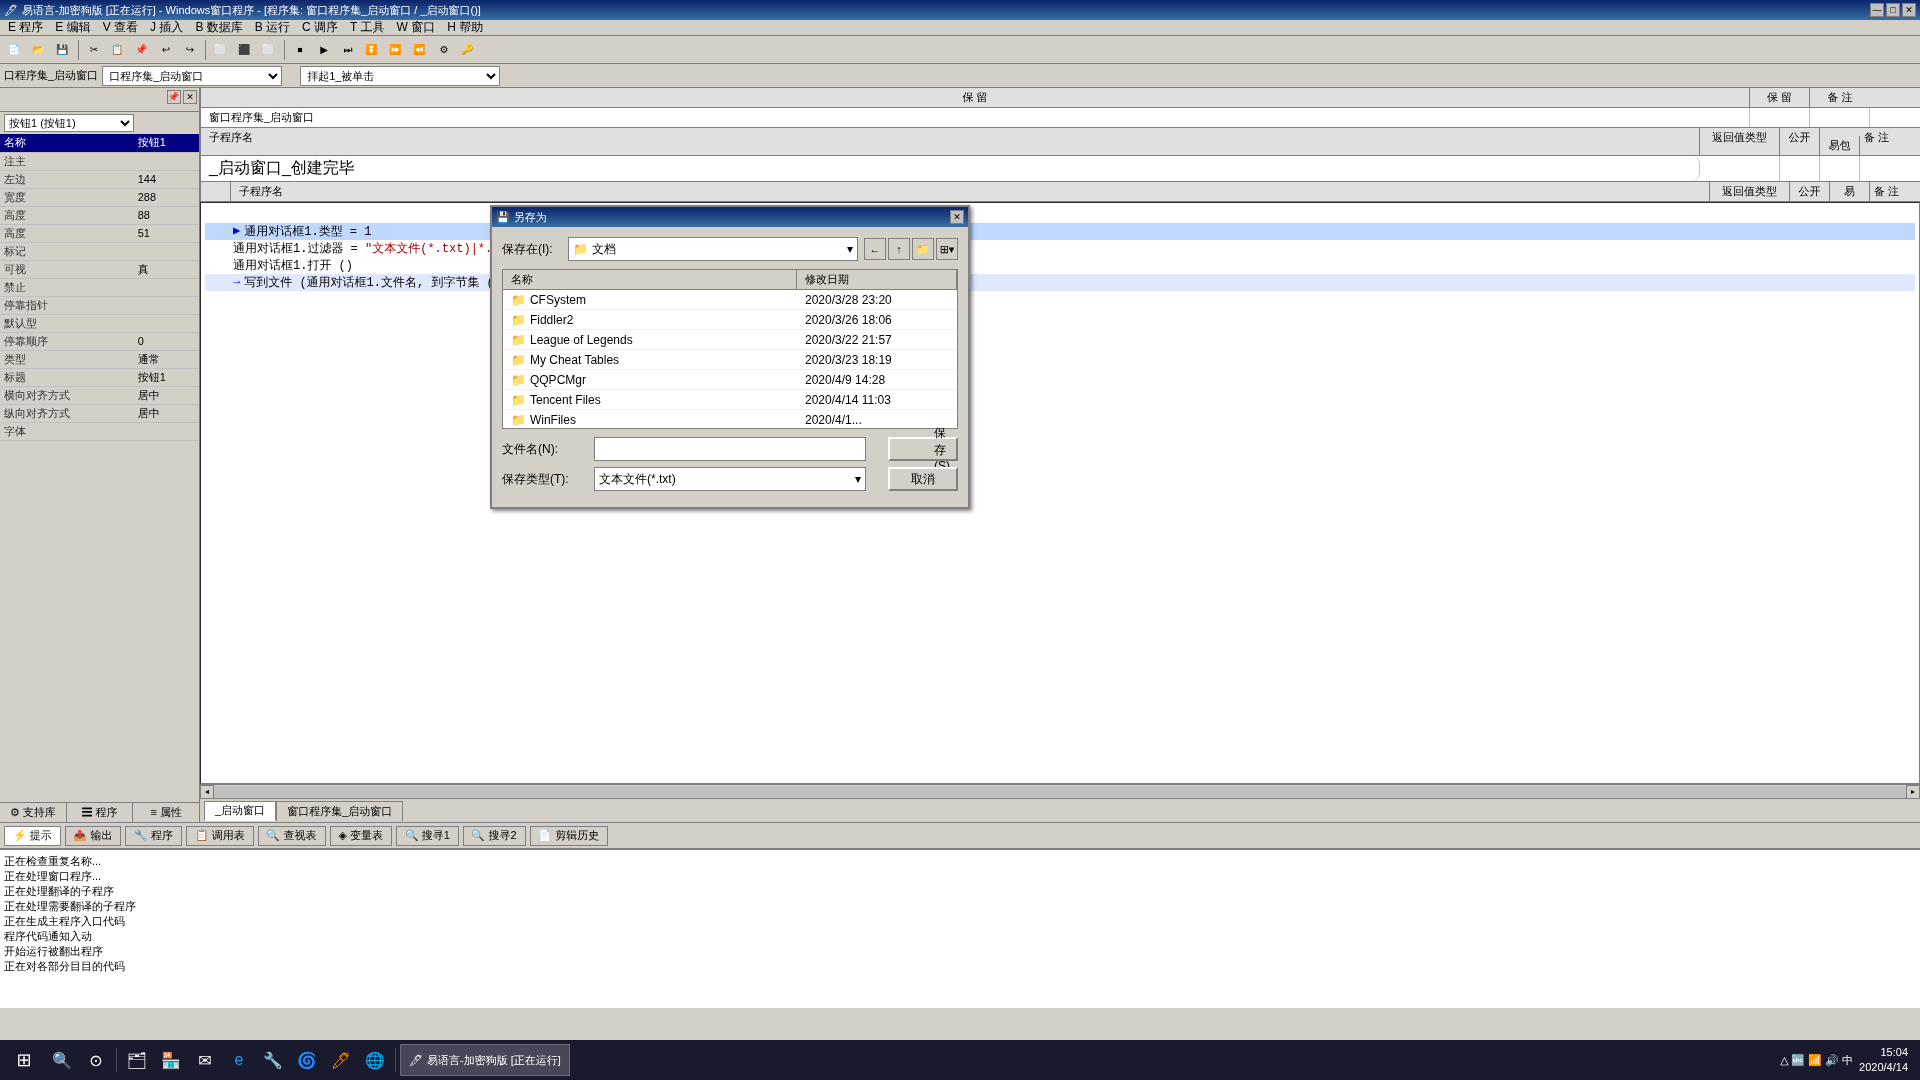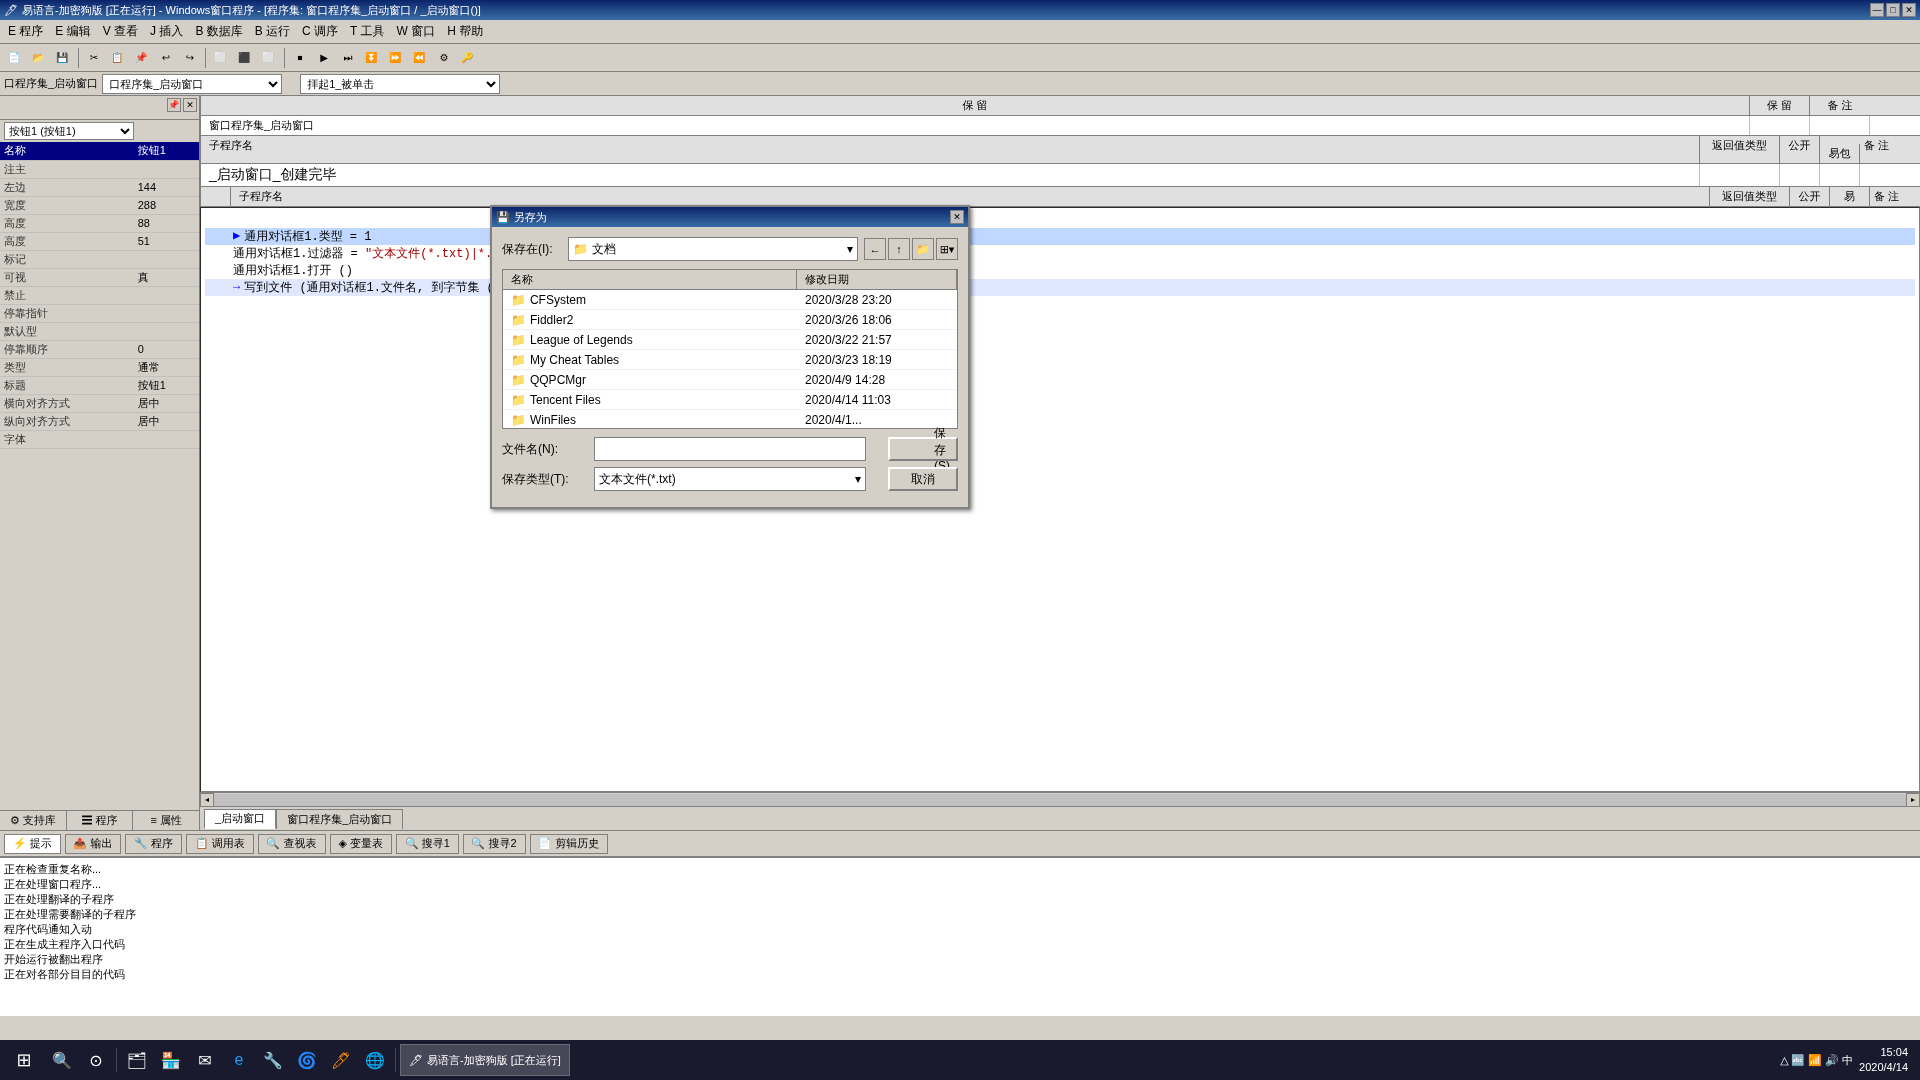--- a/index.html
+++ b/index.html
@@ -29,21 +29,21 @@
     .title-bar-btn {
       width: 14px; height: 14px;
       background: #c0c0c0;
       border: 1px solid #808080;
       display: flex; align-items: center; justify-content: center;
       font-size: 9px; cursor: pointer; color: black;
     }
 
     
     .menu-bar {
-      height: 24px;
+      height: 16px;
       background: #d4d0c8;
       display: flex;
       align-items: center;
       border-bottom: 1px solid #808080;
       padding: 0 2px;
       font-size: 12px;
     }
     .menu-item {
       padding: 2px 6px;
       cursor: pointer;
@@ -564,21 +564,21 @@
 
     <div style="border-left:1px solid #808080; background:#d4d0c8;">
       <div style="display:grid; grid-template-columns: 1fr 80px 40px 40px 60px; background:#e0e0e0; border-bottom:1px solid #808080;">
         <div style="padding:2px 8px; border-right:1px solid #808080; font-size:11px;">子程序名</div>
         <div style="padding:2px 4px; text-align:center; border-right:1px solid #808080; font-size:11px;">返回值类型</div>
         <div style="padding:2px 4px; text-align:center; border-right:1px solid #808080; font-size:11px;">公开</div>
         <div style="padding:2px 4px; text-align:center; border-right:1px solid #808080; font-size:11px;margin-top:8px;">易包</div>
         <div style="padding:2px 4px; font-size:11px;">备 注</div>
       </div>
       <div style="display:grid; grid-template-columns: 1fr 80px 40px 40px 60px; background:white; border-bottom:1px solid #808080;">
-        <div style="padding:2px 8px; border-right:1px solid #c0c0c0; font-size:14px;">_启动窗口_创建完毕</div>
+        <div style="padding:2px 8px; border-right:1px solid #c0c0c0; font-size:16px;border-radius:8px;">_启动窗口_创建完毕</div>
         <div style="padding:2px 4px; border-right:1px solid #c0c0c0; font-size:11px;"></div>
         <div style="padding:2px 4px; border-right:1px solid #c0c0c0; font-size:11px;"></div>
         <div style="padding:2px 4px; border-right:1px solid #c0c0c0; font-size:11px;"></div>
         <div style="padding:2px 4px; font-size:11px;"></div>
       </div>
     </div>
 
     <div style="border-left:1px solid #808080; background:#d4d0c8;">
       <div style="display:grid; grid-template-columns: 30px 1fr 80px 40px 40px 50px; background:#e0e0e0; border-bottom:1px solid #808080;">
         <div style="padding:2px 4px; border-right:1px solid #808080; font-size:11px;"></div>
@@ -666,22 +666,22 @@
     <span>📄</span>
     <span>剪辑历史</span>
   </div>
 </div>
 
 <div class="bottom-output">
   <div>正在检查重复名称...</div>
   <div>正在处理窗口程序...</div>
   <div>正在处理翻译的子程序</div>
   <div>正在处理需要翻译的子程序</div>
+  <div>正在生成主程序入口代码</div>
   <div>程序代码通知入动</div>
-  <div>正在生成主程序入口代码</div>
   <div>开始运行被翻出程序</div>
   <div>正在对各部分目目的代码</div>
 </div>
 
 <div class="taskbar">
   <div class="taskbar-start">⊞</div>
   <div class="taskbar-icon">🔍</div>
   <div class="taskbar-icon">⊙</div>
   <div style="width:1px; height:24px; background:rgba(255,255,255,0.2); margin:0 2px;"></div>
   <div class="taskbar-icon">🗂</div>

